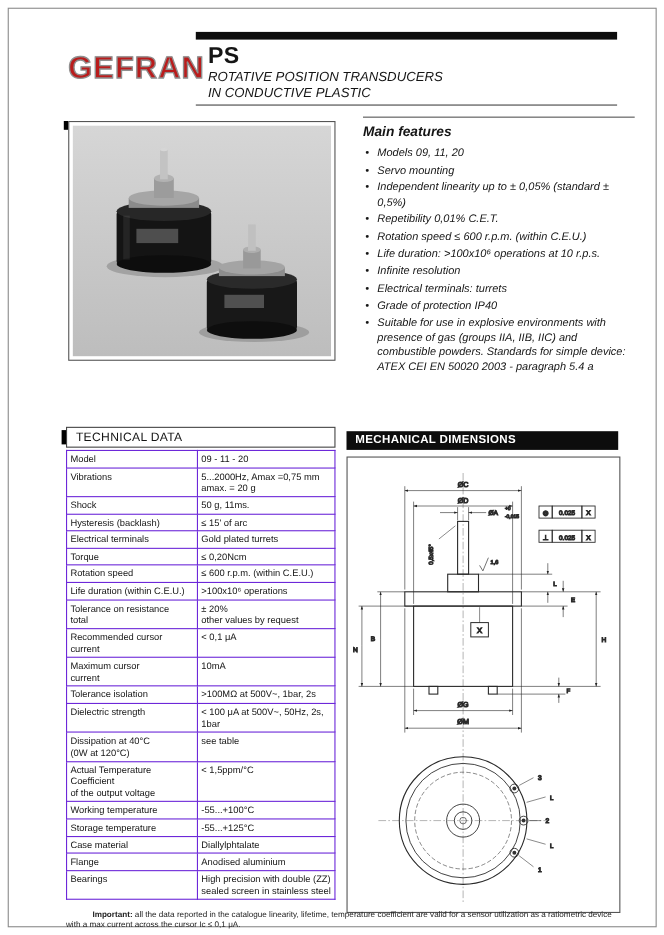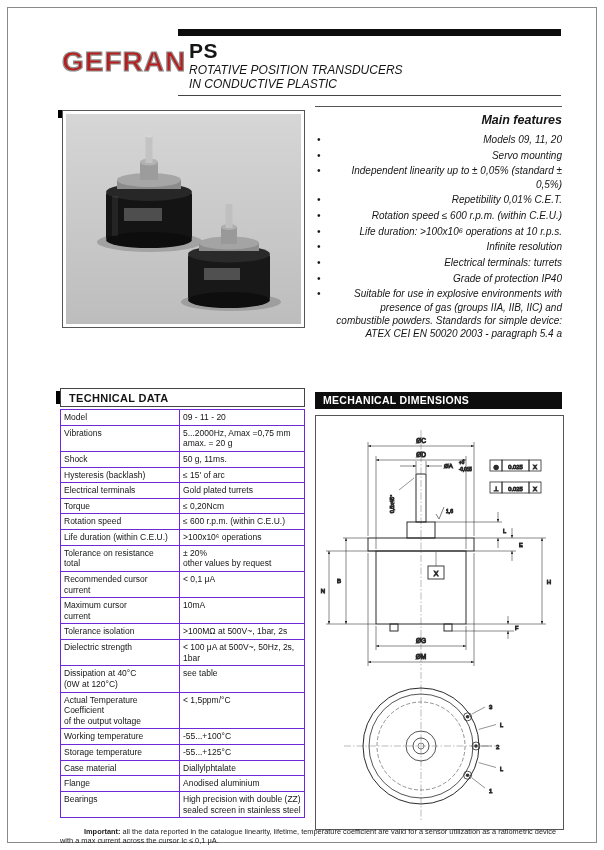--- a/index.html
+++ b/index.html
@@ -13,27 +13,27 @@
          color:#b91c1c;-webkit-text-stroke:1.2px #8f8f8f;text-shadow:0 0 1px #9a9a9a;}
   .product-title{position:absolute;left:189px;top:39px;font-size:21px;font-weight:bold;letter-spacing:.5px;}
   .subtitle{position:absolute;left:189px;font-size:12px;font-style:italic;white-space:nowrap;}
   .sub1{top:63px;} .sub2{top:77px;}
   .header-rule{position:absolute;left:178px;top:95px;width:383px;height:1px;background:#444;}
   .photo-box{position:absolute;left:62px;top:110px;width:243px;height:218px;border:1px solid #555;
              background:#fff;padding:3px;box-sizing:border-box;}
   .marker{position:absolute;background:#000;}
   .m-photo{left:58px;top:110px;width:8px;height:8px;}
   .m-tech{left:56px;top:391px;width:7px;height:13px;}
-  .features{position:absolute;left:315px;top:106px;width:247px;border-top:1px solid #555;padding-top:6px;text-align:right;}
+  .features{position:absolute;left:330px;top:106px;width:247px;border-top:1px solid #555;padding-top:6px;}
   .features h2{font-size:12.5px;font-style:italic;font-weight:bold;margin:0 0 6px 0;}
   .features ul{list-style:none;margin:0;padding:0 0 0 13px;}
   .features li{position:relative;font-size:10px;font-style:italic;line-height:1.32;margin-bottom:2.5px;}
   .features li::before{content:"\2022";position:absolute;left:-11px;}
   .tech-header{position:absolute;left:60px;top:388px;width:245px;height:19px;border:1px solid #444;
-               background:#fff;font-size:11px;font-weight:bold;line-height:18px;padding-left:8px;
+               background:#fff;font-size:11px;font-weight:normal;line-height:18px;padding-left:8px;
                box-sizing:border-box;letter-spacing:.3px;}
   table.tech{position:absolute;left:60px;top:409px;width:245px;border-collapse:collapse;background:#fff;}
   table.tech td{border:1px solid #6d28d9;font-size:8.5px;line-height:1.25;padding:2px 3px;
                 vertical-align:top;white-space:pre-line;}
   table.tech td.lbl{width:112px;}
   .mech-header{position:absolute;left:315px;top:392px;width:247px;height:17px;background:#0d0d0d;
                color:#fff;font-size:10.5px;font-weight:bold;line-height:17px;padding-left:8px;
                box-sizing:border-box;letter-spacing:.3px;}
   .mech-box{position:absolute;left:315px;top:415px;width:247px;height:413px;border:1px solid #555;background:#fff;}
   .footer{position:absolute;left:60px;top:827px;width:502px;font-size:7.4px;line-height:1.25;color:#222;}

